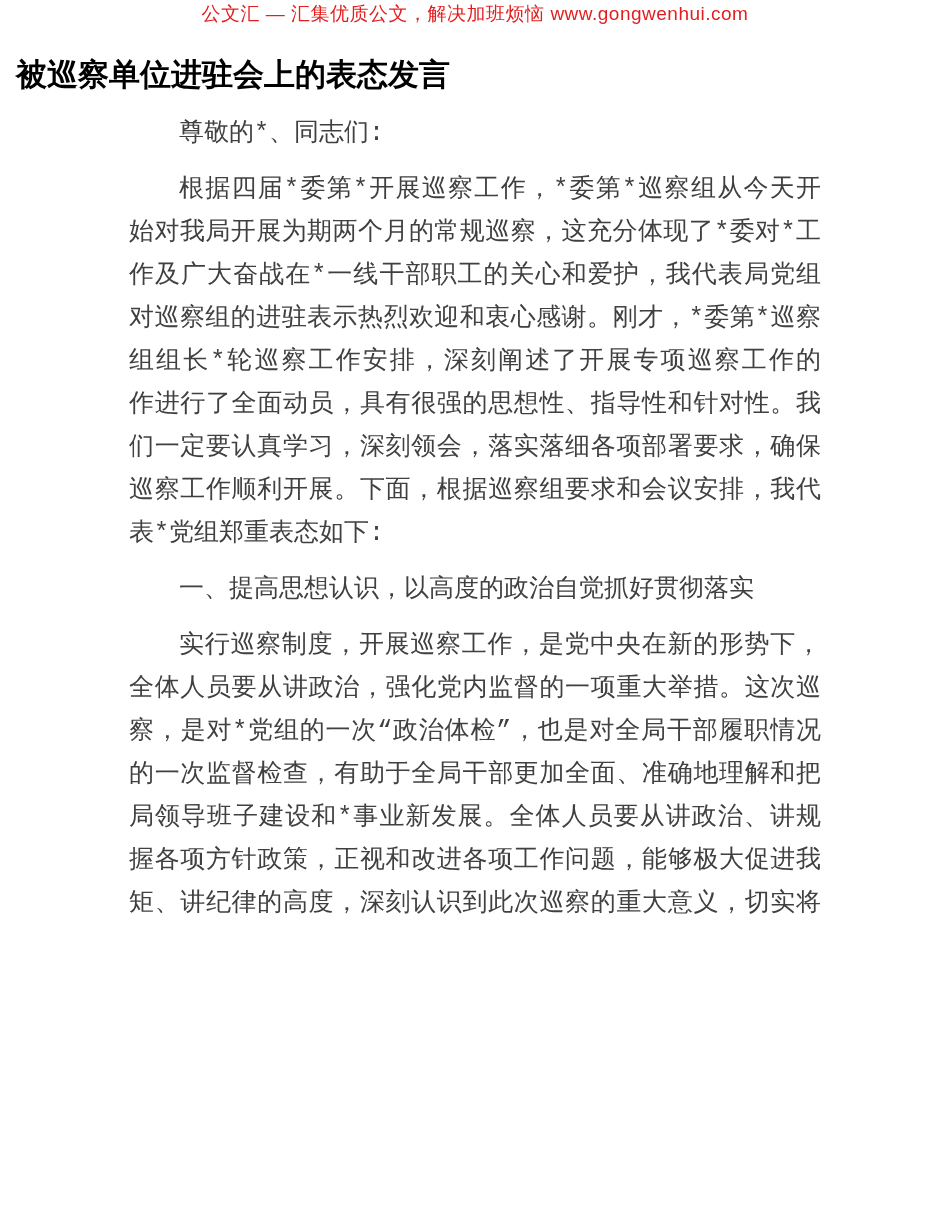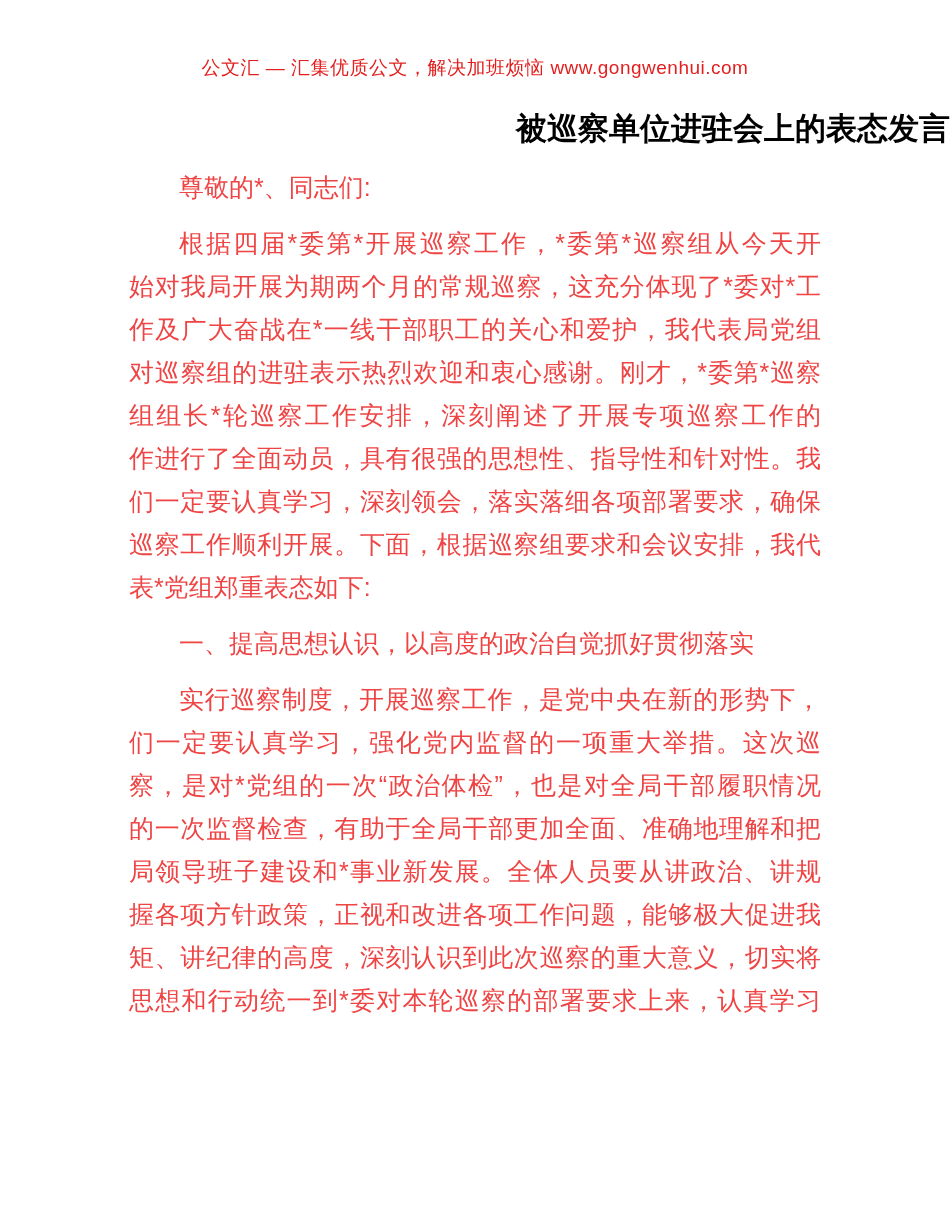--- a/index.html
+++ b/index.html
@@ -10,40 +10,40 @@
     font-family: "Liberation Sans", sans-serif;
     color: #000000;
     overflow: hidden;
   }
   .page {
     width: 950px;
     height: 1230px;
     position: relative;
   }
   .watermark {
-    padding-top: 54px;
     text-align: center;
     font-size: 19px;
     line-height: 28px;
     letter-spacing: 0.5px;
   }
   .doc-title {
-    margin: 24px 0 0 0;
-    text-align: right;
+    margin: 24px 0 0 16px;
+    text-align: left;
     font-size: 31px;
     line-height: 46px;
     font-weight: 700;
     color: #000000;
   }
   .content {
     width: 692px;
     margin: 14px auto 12px auto;
     font-size: 25px;
     line-height: 43px;
-    color: #ef4444;
+    color: #404040;
+    font-family: Liberation Mono, monospace;
   }
   .block { margin: 13px 0 0 0; }
   .block:first-child { margin-top: 0; }
   .line {
     text-align: justify;
     text-align-last: justify;
     white-space: nowrap;
     overflow: visible;
   }
   .line.first { text-indent: 2em; }
@@ -74,22 +74,21 @@
         <div class="line">作进行了全面动员，具有很强的思想性、指导性和针对性。我</div>
         <div class="line">们一定要认真学习，深刻领会，落实落细各项部署要求，确保</div>
         <div class="line">巡察工作顺利开展。下面，根据巡察组要求和会议安排，我代</div>
         <div class="line last">表*党组郑重表态如下:</div>
       </div>
       <div class="block heading">
         <div class="line first last">一、提高思想认识，以高度的政治自觉抓好贯彻落实</div>
       </div>
       <div class="block paragraph">
         <div class="line first">实行巡察制度，开展巡察工作，是党中央在新的形势下，</div>
-        <div class="line">们一定要认真学习，强化党内监督的一项重大举措。这次巡</div>
+        <div class="line">全体人员要从讲政治，强化党内监督的一项重大举措。这次巡</div>
         <div class="line">察，是对*党组的一次“政治体检”，也是对全局干部履职情况</div>
         <div class="line">的一次监督检查，有助于全局干部更加全面、准确地理解和把</div>
         <div class="line">局领导班子建设和*事业新发展。全体人员要从讲政治、讲规</div>
         <div class="line">握各项方针政策，正视和改进各项工作问题，能够极大促进我</div>
         <div class="line">矩、讲纪律的高度，深刻认识到此次巡察的重大意义，切实将</div>
-        <div class="line">思想和行动统一到*委对本轮巡察的部署要求上来，认真学习</div>
       </div>
     </div>
 </div>
 
 </body></html>

